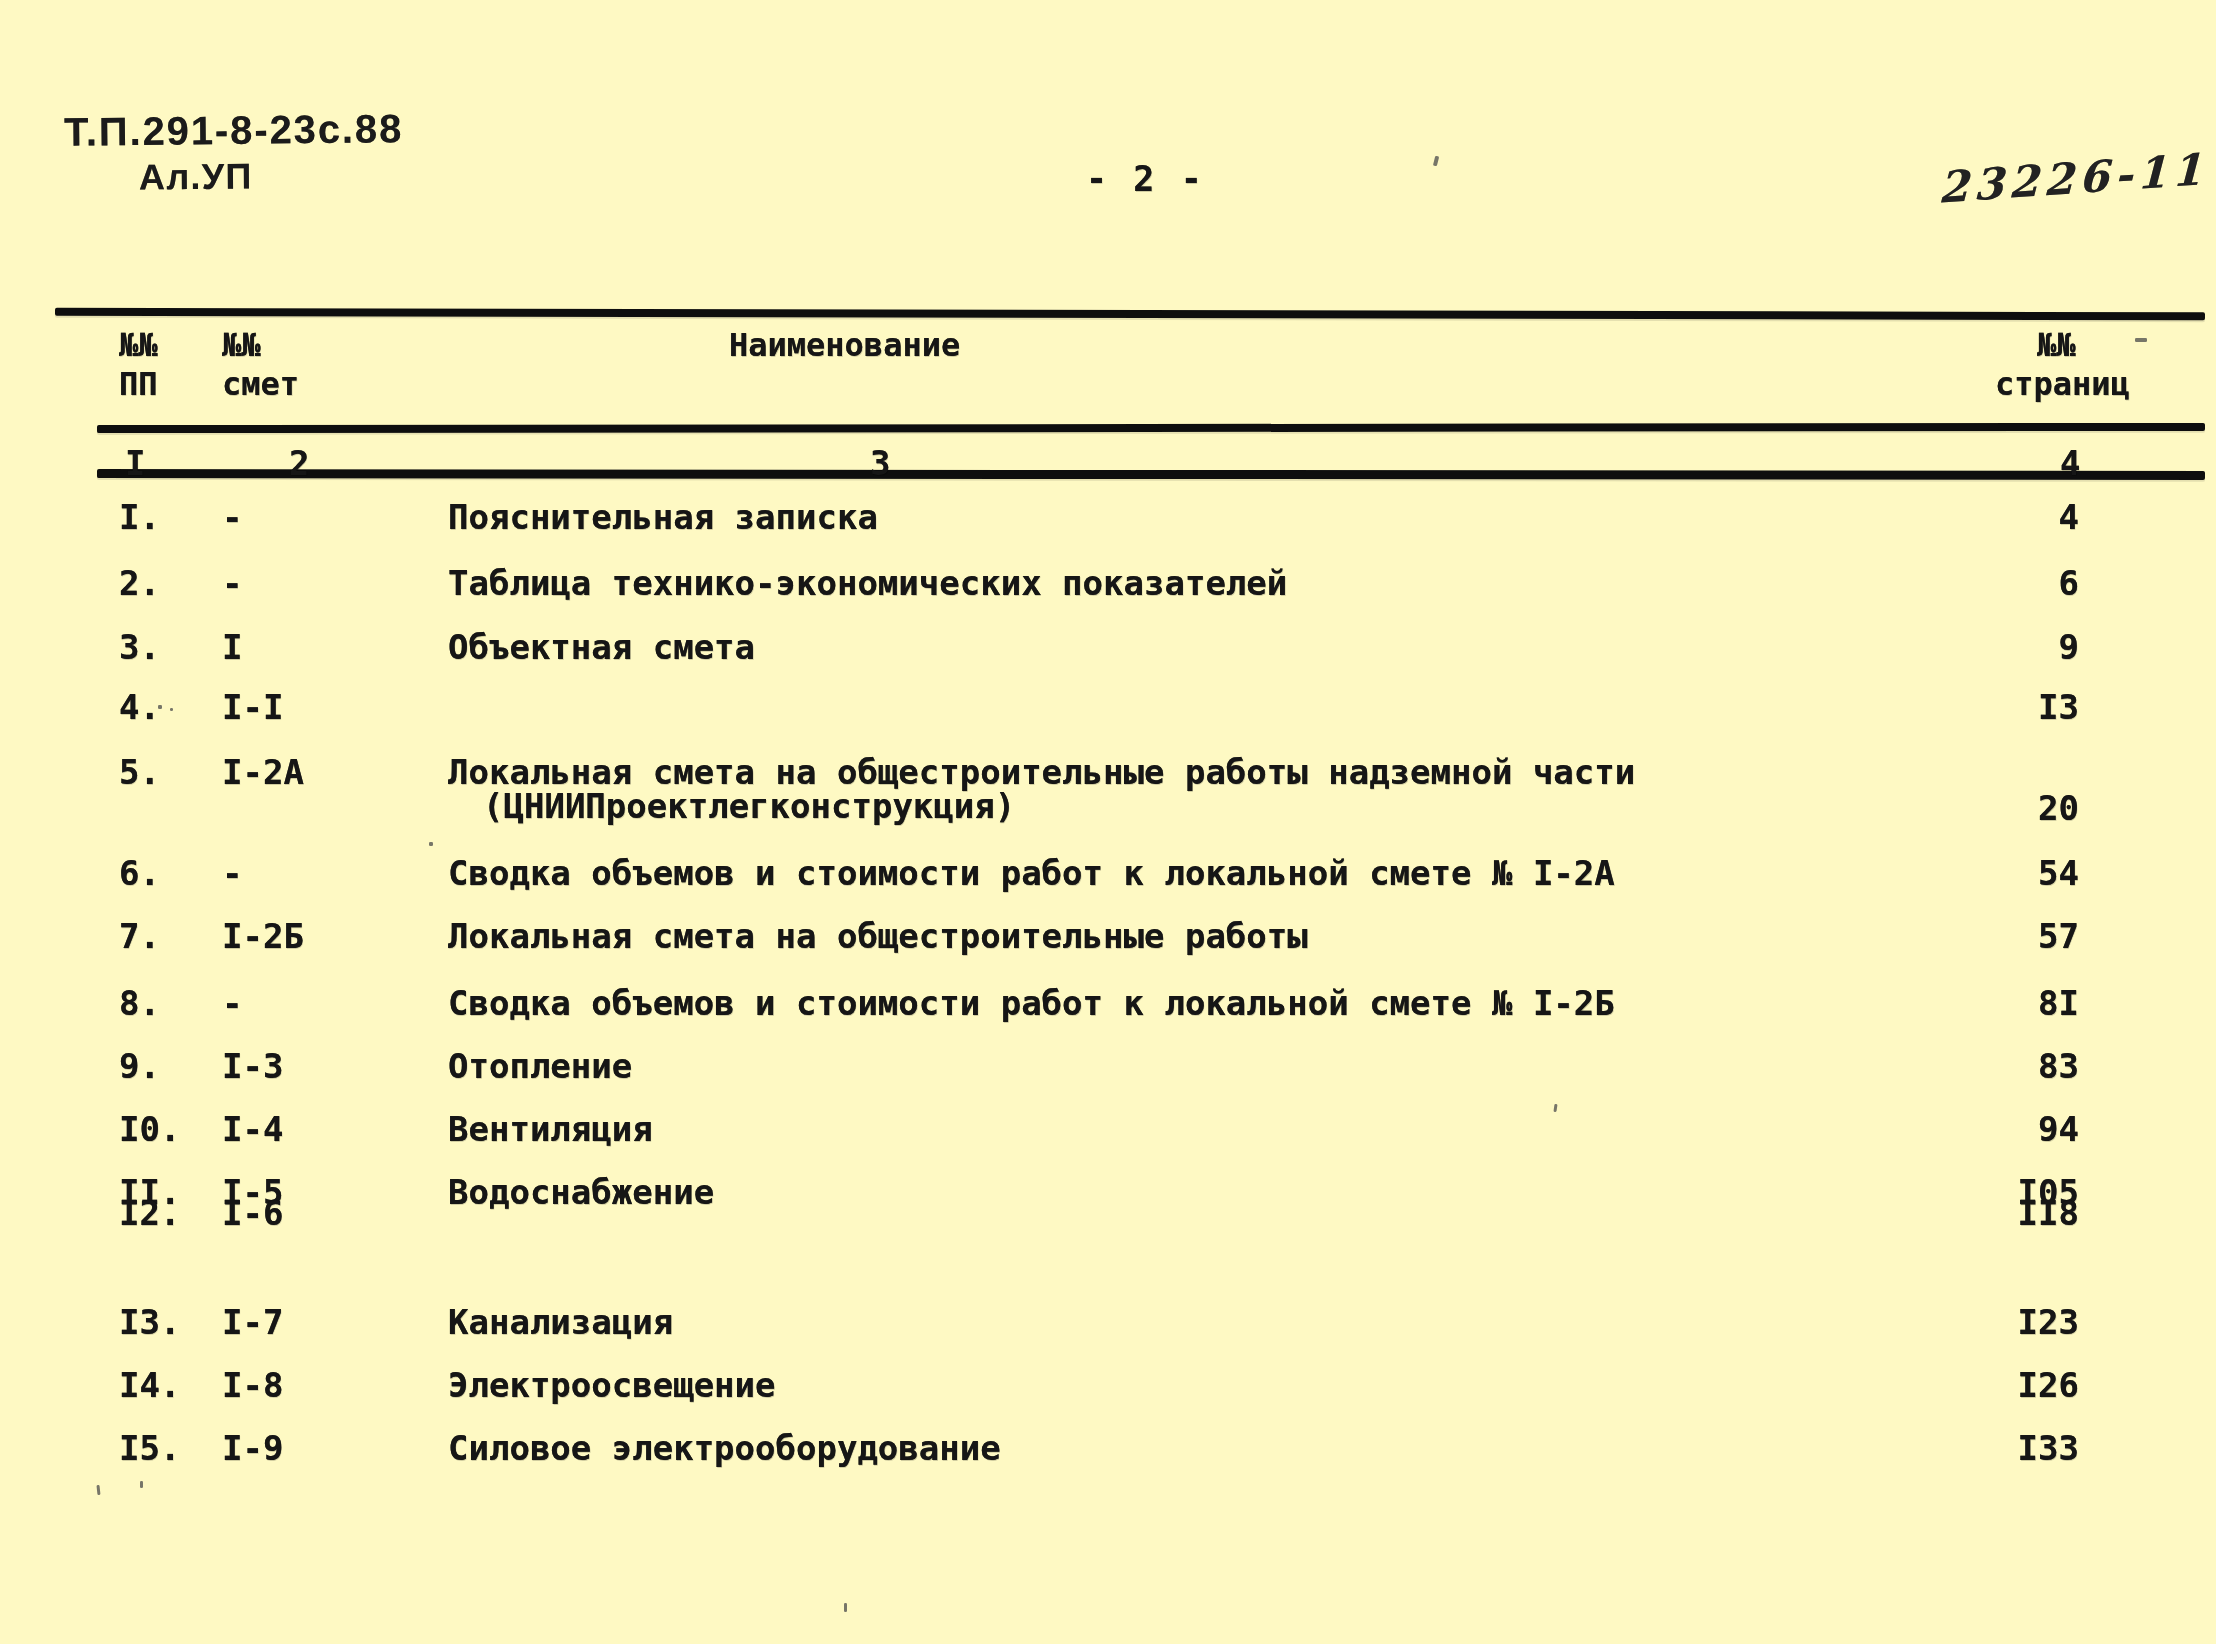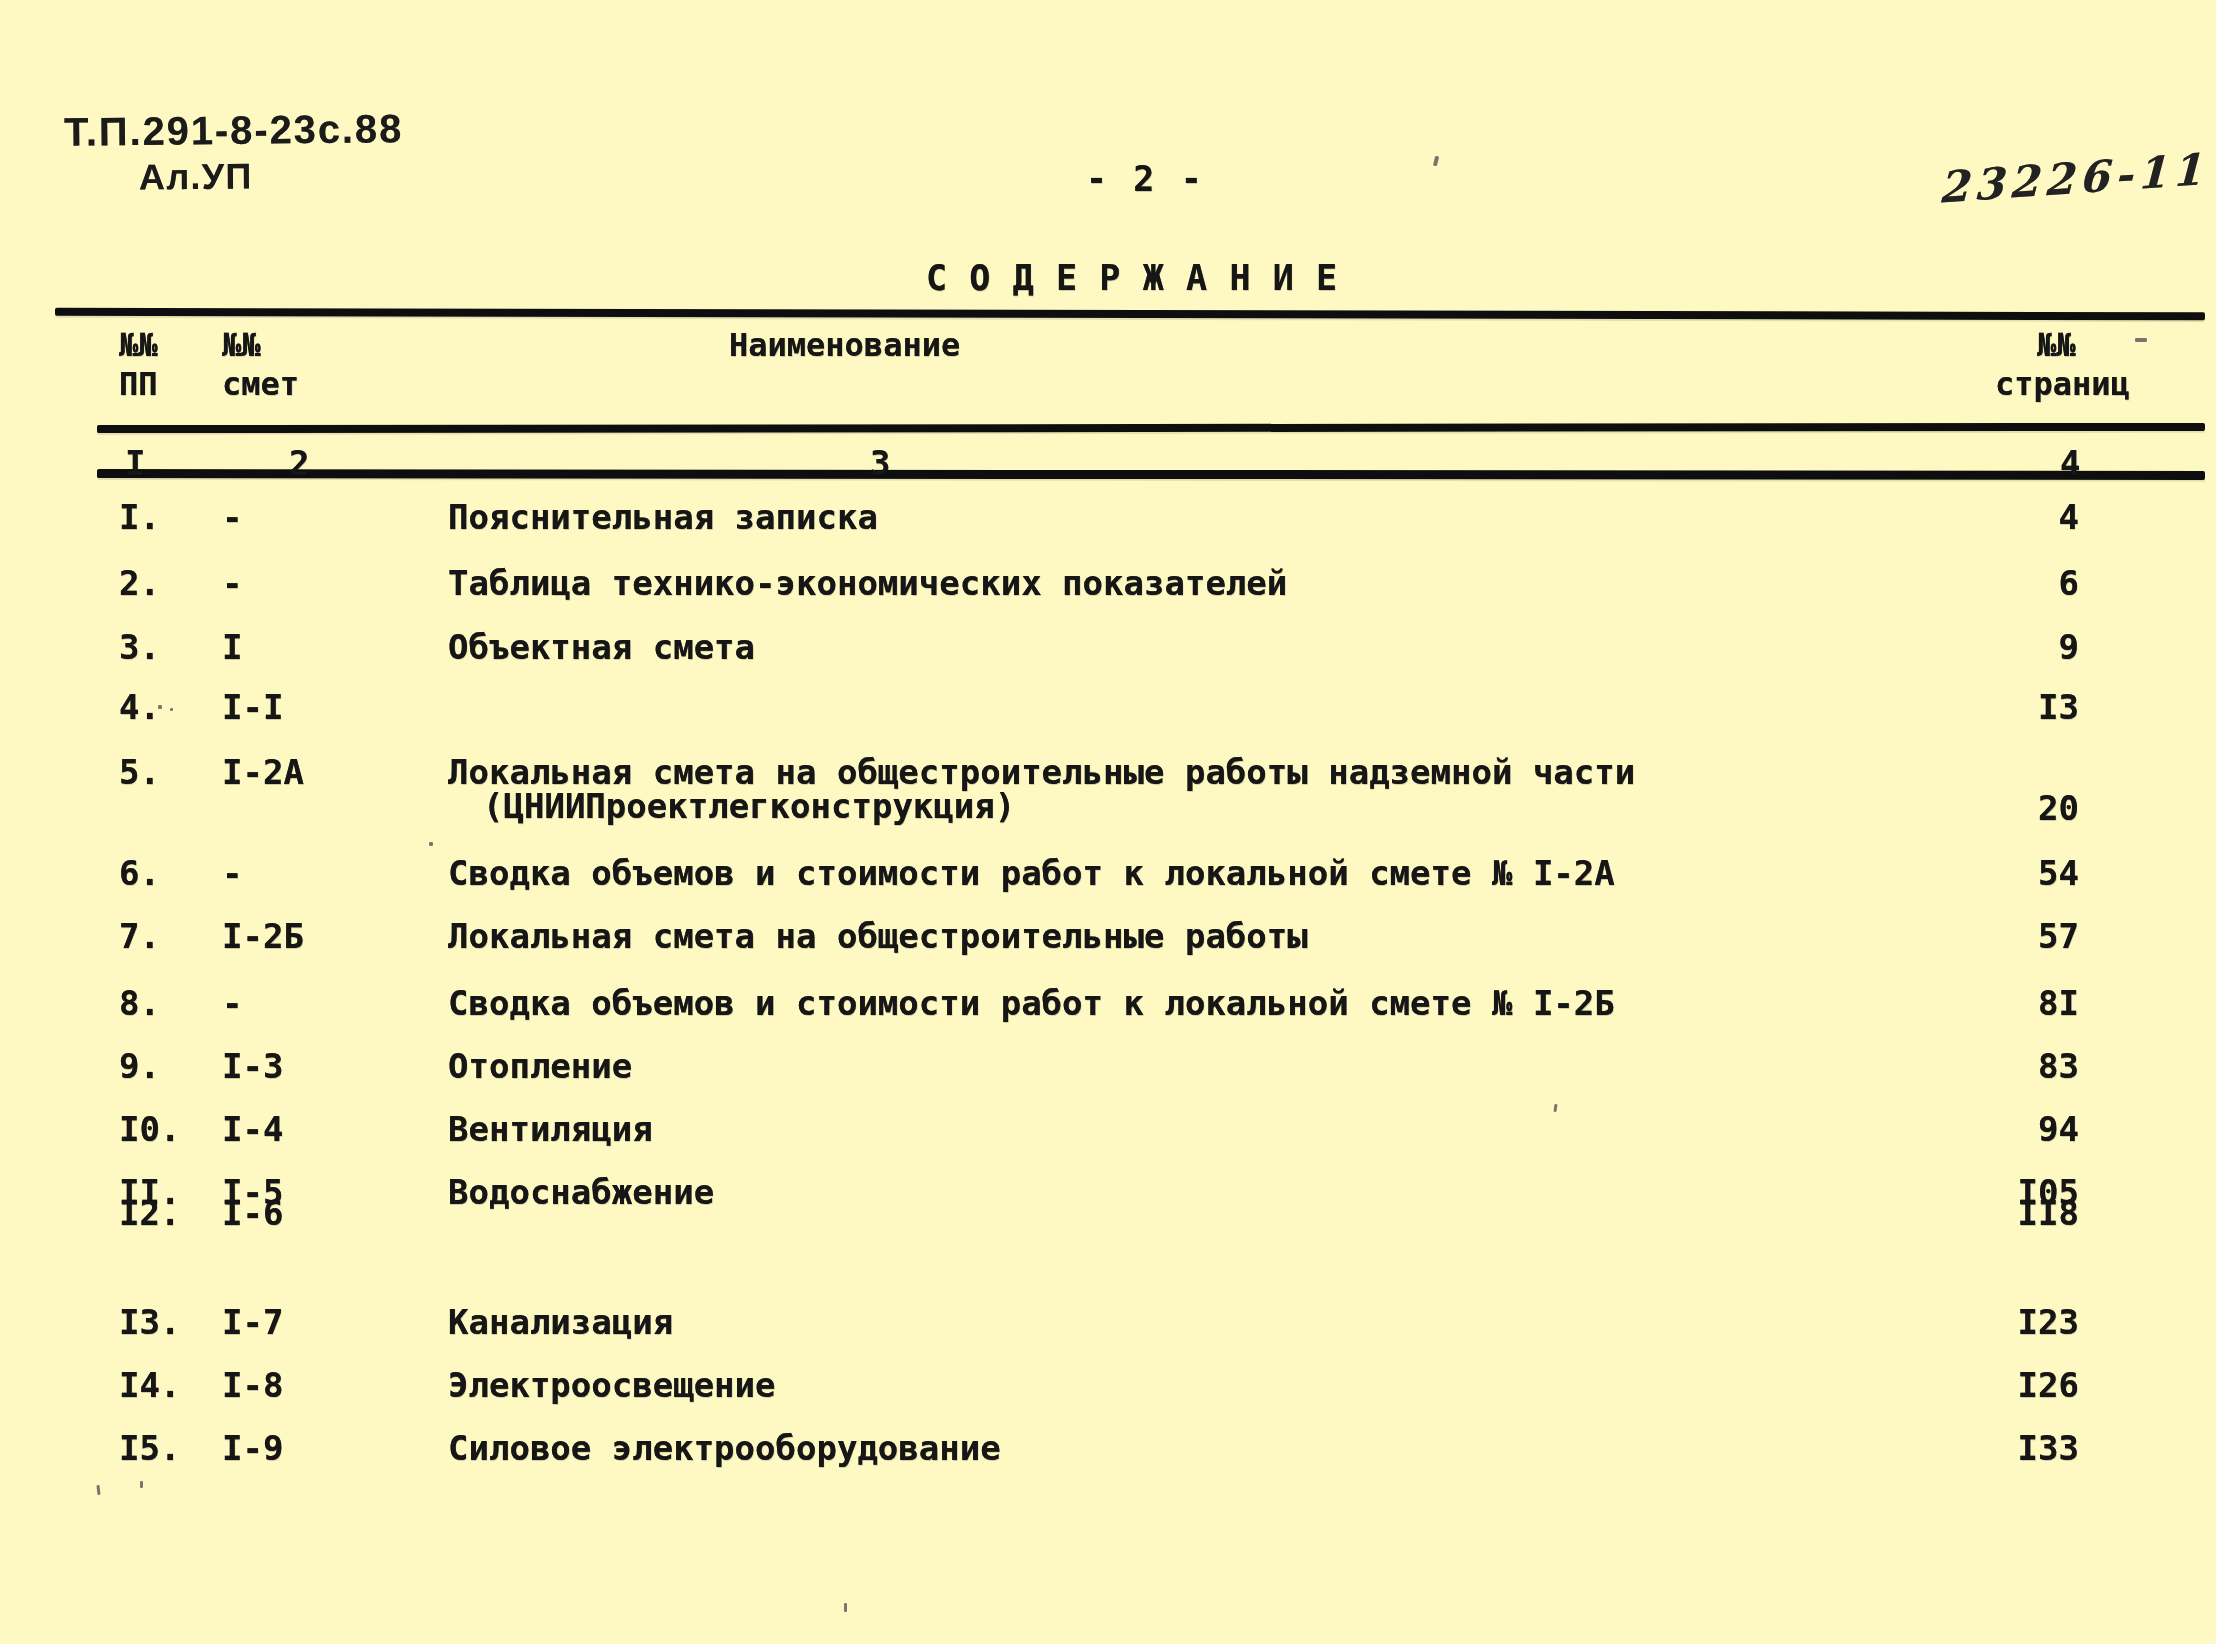--- a/index.html
+++ b/index.html
@@ -60,21 +60,20 @@
   .speck{ position:absolute; background:#4a4a4a; border-radius:1.3px; opacity:.75;}
 </style>
 </head>
 <body>
 
 <div class="page">
 
   <div class="hw hw-code">Т.П.291-8-23с.88</div>
   <div class="hw hw-album">Ал.УП</div>
   <div class="tw pageno">- 2 -</div>
-  <div class="tw doctitle">С О Д Е Р Ж А Н И Е</div>
   <div class="hw hw-regno">23226-11</div>
 
   <div class="rule rule-top"></div>
   <div class="rule rule-mid"></div>
   <div class="rule rule-bottom"></div>
 
   <div class="tw h-small" style="left:119px;top:328px;">№№</div>
   <div class="tw h-small" style="left:119px;top:367px;">ПП</div>
   <div class="tw h-small" style="left:222px;top:328px;">№№</div>
   <div class="tw h-small" style="left:222px;top:367px;">смет</div>

